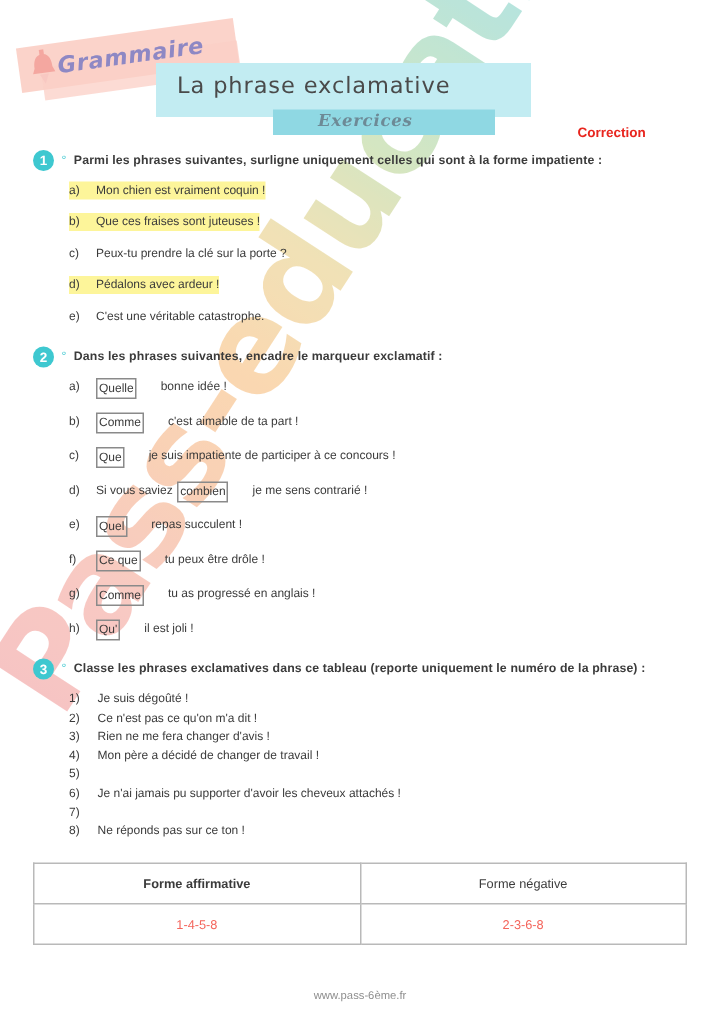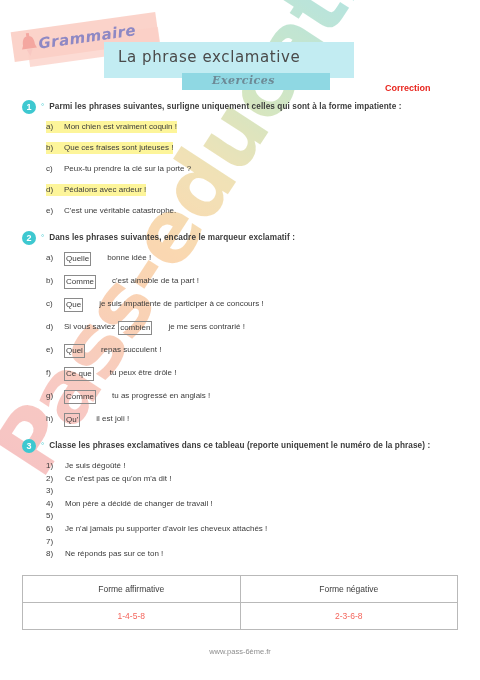--- a/index.html
+++ b/index.html
@@ -232,33 +232,33 @@
   #answer-table th,
   #answer-table td {
     border: 1px solid #b9b9b9;
     text-align: center;
     height: 24px;
   }
   #answer-table th {
     font-size: 8.5px;
     color: #3b3b3b;
   }
-  #answer-table th.affirmative { font-weight: normal; }
+  #answer-table th.affirmative { font-weight: bold; }
   #answer-table th.negative { font-weight: normal; }
   #answer-table td {
     font-size: 8.5px;
     color: #f4655c;
   }
 
   
   #footer {
     position: absolute;
     left: 0;
     right: 0;
-    bottom: 24px;
+    bottom: 12px;
     text-align: center;
     font-size: 7.5px;
     color: #8e8e8e;
     z-index: 8;
     margin-top: 20px;
   }
 </style>
 </head>
 <body>
 
@@ -384,20 +384,21 @@
       <div class="ex3-item">
         <span class="item-label">1)</span>
         <span>Je suis dégoûté !</span>
       </div>
       <div class="ex3-item">
         <span class="item-label">2)</span>
         <span>Ce n'est pas ce qu'on m'a dit !</span>
       </div>
       <div class="ex3-item">
         <span class="item-label">3)</span>
+        <span>Rien ne me fera changer d'avis !</span>
       </div>
       <div class="ex3-item">
         <span class="item-label">4)</span>
         <span>Mon père a décidé de changer de travail !</span>
       </div>
       <div class="ex3-item">
         <span class="item-label">5)</span>
       </div>
       <div class="ex3-item">
         <span class="item-label">6)</span>

